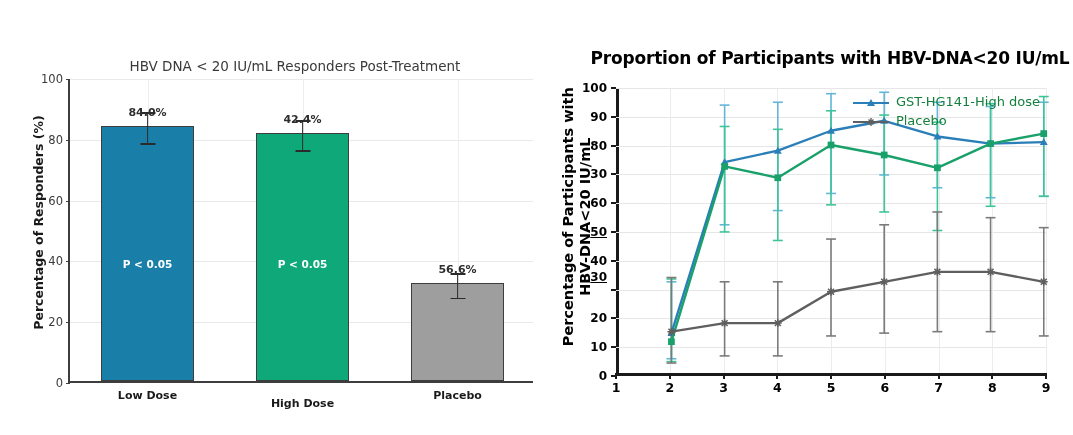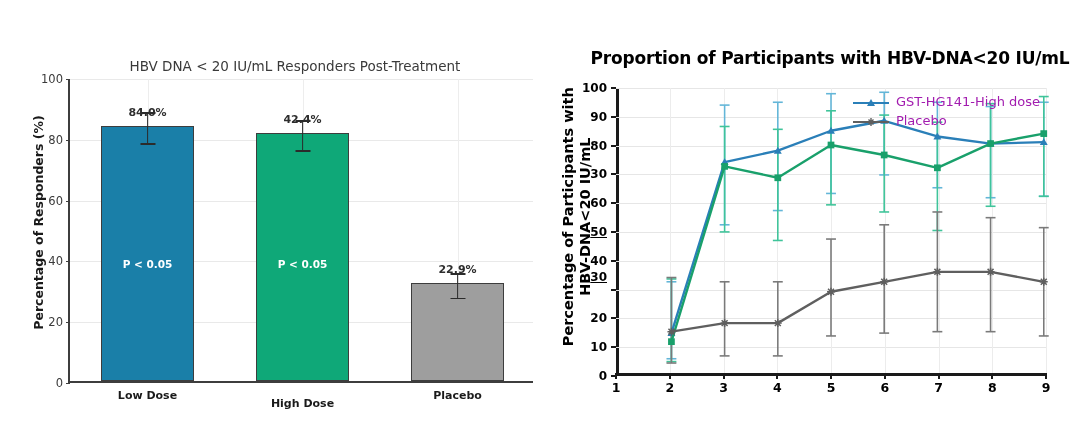--- a/index.html
+++ b/index.html
@@ -48,21 +48,21 @@
   .lc-xtick{position:absolute;top:calc(100% + 7px);transform:translateX(-50%);
             font-size:12.5px;font-weight:bold;color:#000;}
   .lc-xtickmark{position:absolute;top:100%;width:2px;height:6px;background:#1a1a1a;
                 transform:translateX(-50%);}
   .lc-xlabel{position:absolute;left:66px;width:430px;top:398px;text-align:center;
              font-size:15px;font-weight:bold;color:#000;}
   .lc-svg{position:absolute;left:0;top:0;width:100%;height:100%;overflow:visible;}
   .legend{position:absolute;right:6px;top:4px;}
   .legend-row{display:flex;align-items:center;height:19px;}
   .legend-line{width:36px;height:14px;position:relative;margin-right:7px;}
-  .legend-text{font-size:13px;color:#a21caf;white-space:nowrap;}
+  .legend-text{font-size:13px;color:#15803d;white-space:nowrap;}
 </style>
 </head>
 <body>
 
 <div class="figure">
 
   <div class="panel-left">
     <div class="bc-title">HBV DNA &lt; 20 IU/mL Responders Post-Treatment</div>
     <div class="bc-ylabel">Percentage of Responders (%)</div>
     <div class="bc-plot" id="bcPlot">
@@ -97,21 +97,21 @@
         <div class="errbar" style="left: 232.5px; top: 41.04px; height: 30.4px;"></div>
         <div class="errcap" style="left: 232.5px; top: 41.04px;"></div>
         <div class="errcap" style="left: 232.5px; top: 71.44px;"></div>
         <div class="bar-label" style="left: 232.5px; top: 34.24px;">42.4%</div>
         <div class="bar-ptext" style="left: 232.5px; top: 179.36px;">P &lt; 0.05</div>
         <div class="xcat" style="left: 232.5px; margin-top: 8px;">High Dose</div>
         <div class="bar" style="left: 341px; width: 93px; height: 97.584px; background: rgb(158, 158, 158);"></div>
         <div class="errbar" style="left: 387.5px; top: 194.256px; height: 24.32px;"></div>
         <div class="errcap" style="left: 387.5px; top: 194.256px;"></div>
         <div class="errcap" style="left: 387.5px; top: 218.576px;"></div>
-        <div class="bar-label" style="left: 387.5px; top: 184.416px;">22.9%</div>
+        <div class="bar-label" style="left: 387.5px; top: 184.416px;">56.6%</div>
         <div class="xcat" style="left: 387.5px;">Placebo</div>
       </div>
   </div>
 
   <div class="panel-right">
     <div class="lc-title">Proportion of Participants with HBV-DNA&lt;20 IU/mL</div>
     <div class="lc-ylabel">
       <div>Percentage of Participants with</div>
       <div>HBV-DNA&lt;20 IU/mL</div>
     </div>

